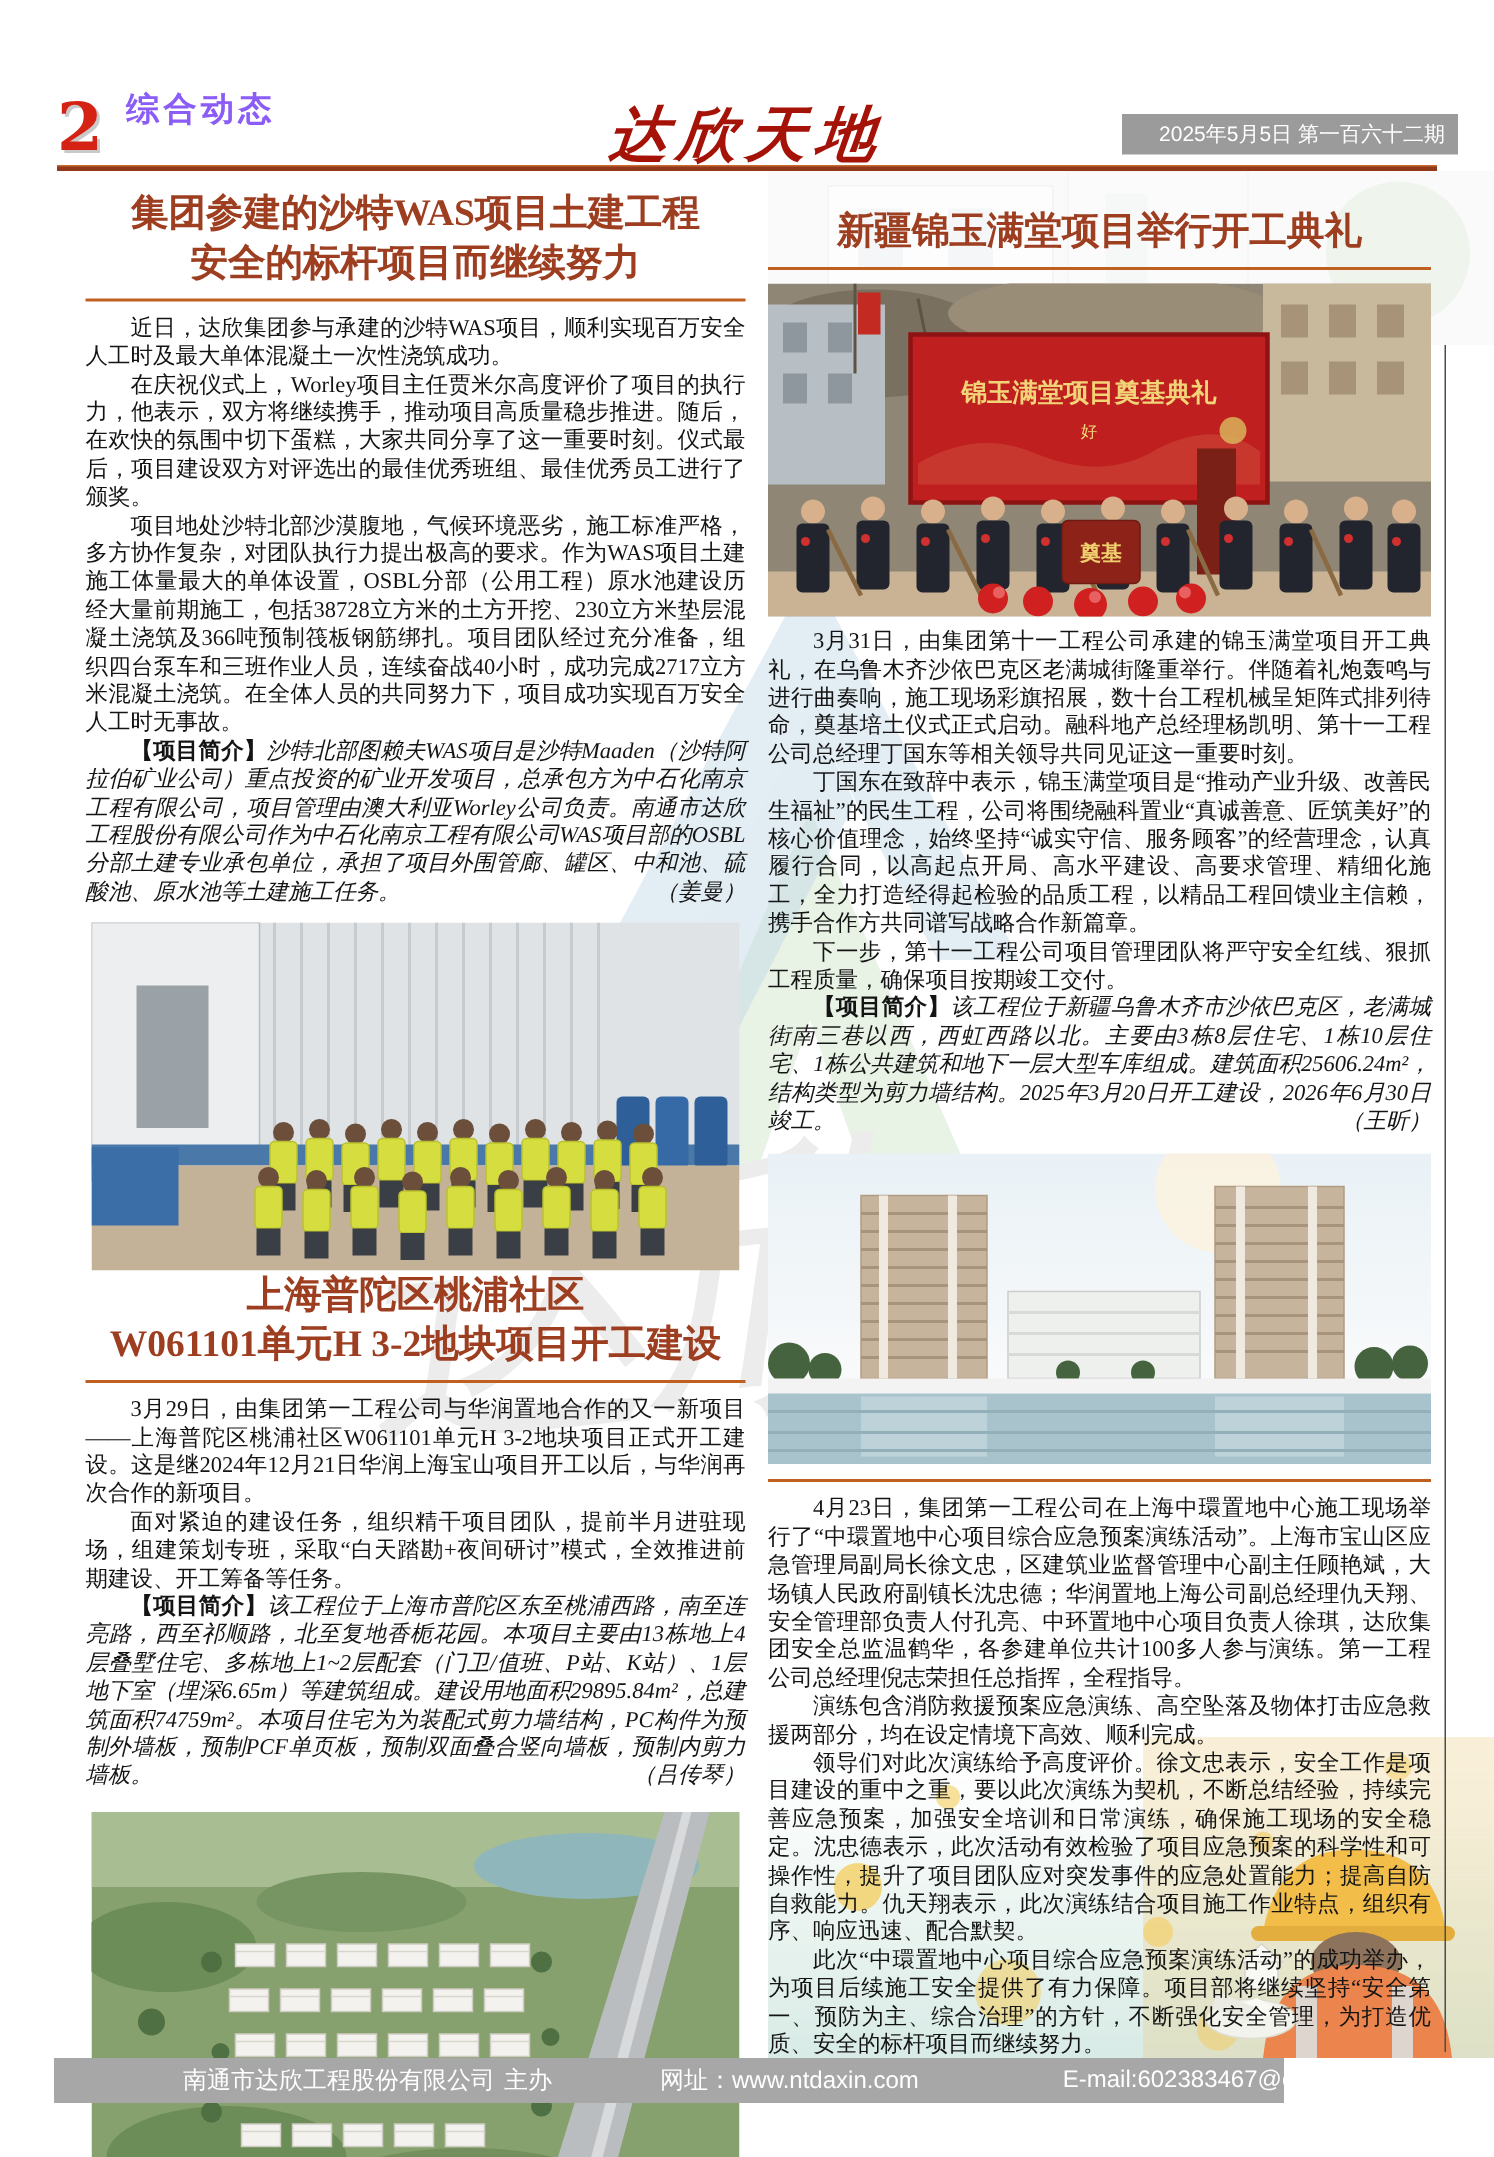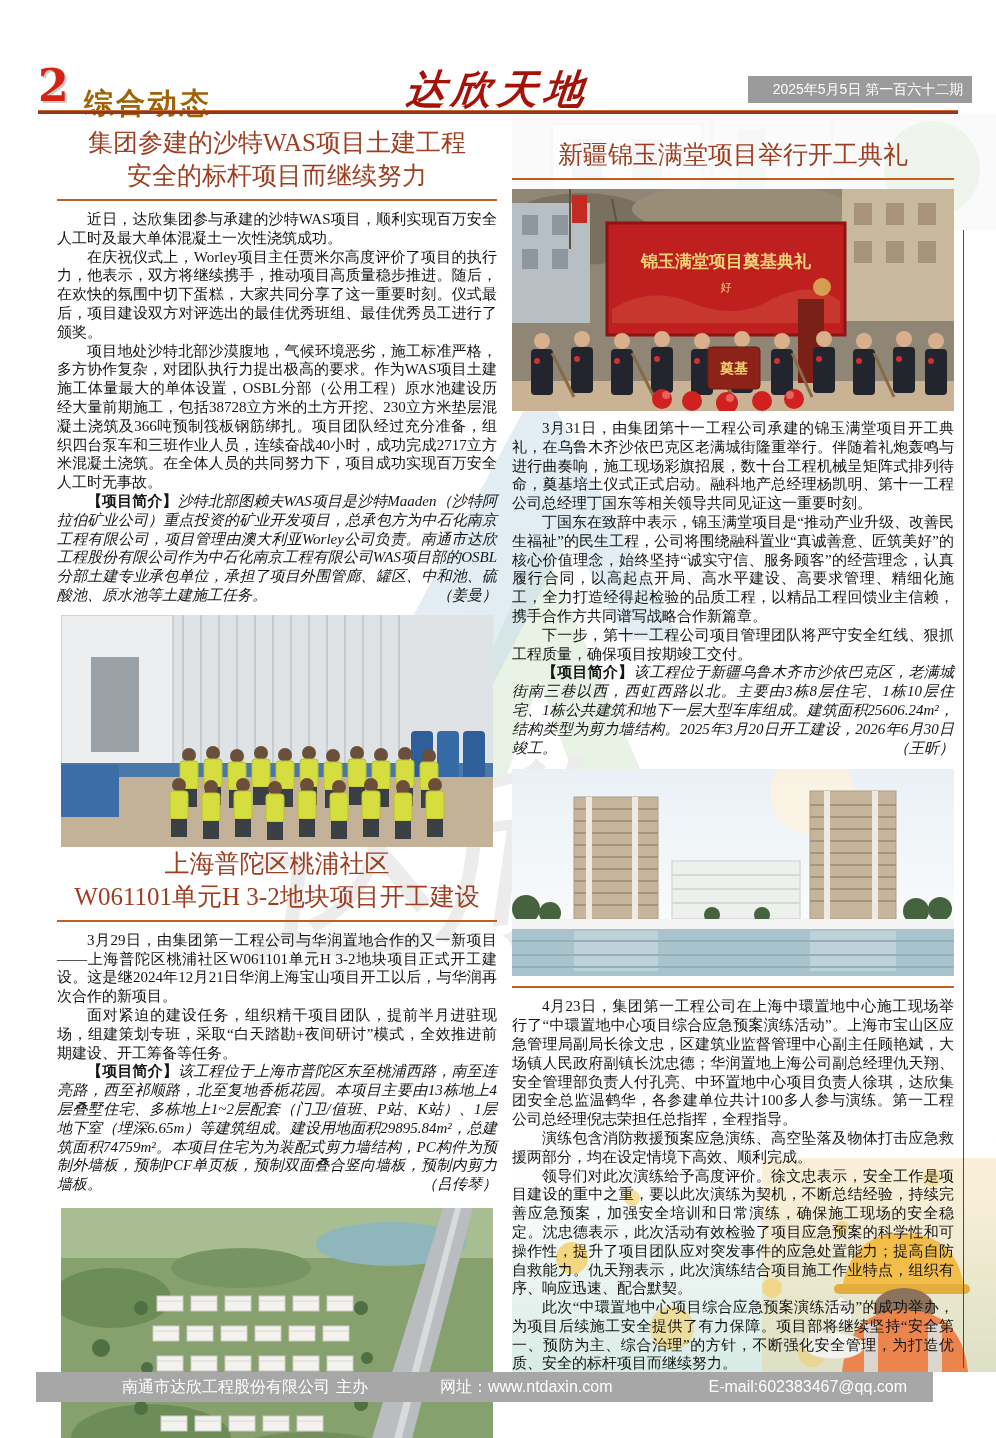--- a/index.html
+++ b/index.html
@@ -2,54 +2,54 @@
 <html><head>
 <meta charset="utf-8">
 <style>
   html,body{margin:0;padding:0;background:#fff;}
   #page{position:relative;width:996px;height:1438px;background:#fff;overflow:hidden;
         font-family:"Liberation Serif","DejaVu Serif",serif;}
 
   
   .pagenum{position:absolute;left:38px;top:64px;font-size:44px;line-height:44px;font-weight:900;
            color:#d42315;text-shadow:2px 2px 0 #c9c9c9;font-family:"DejaVu Serif",serif;}
-  .section{position:absolute;left:84px;top:84px;font-size:29px;font-weight:bold;color:#a16207;letter-spacing:3px;}
+  .section{position:absolute;left:84px;top:58px;font-size:22px;font-weight:bold;color:#8b5cf6;letter-spacing:3px;}
   .masthead{position:absolute;left:0;top:62px;width:996px;text-align:center;font-size:40px;font-weight:bold;
             font-style:italic;color:#a51208;letter-spacing:6px;transform:skewX(-6deg);}
   .issuebox{position:absolute;left:748px;top:76px;width:208px;height:27px;background:#9b9b9b;color:#fff;
             font-family:"Liberation Sans",sans-serif;font-size:14px;display:flex;align-items:center;justify-content:center;padding-left:16px;}
   .headrule{position:absolute;left:38px;top:110px;width:920px;height:3px;background:#93391b;border-top:1px solid #c86a30;}
 
   
   .wm{position:absolute;z-index:0;}
   .wm-callig{left:235px;top:775px;font-size:200px;line-height:170px;color:#ececec;font-style:italic;
              transform:rotate(-6deg);letter-spacing:-10px;}
 
   
   .col{position:absolute;z-index:1;}
   .col-left{left:57px;top:118px;width:440px;}
   .col-right{left:512px;top:114px;width:442px;}
   .divider{position:absolute;left:963px;top:230px;width:1px;height:1138px;background:#4d4d4d;z-index:2;}
 
-  h2.atitle{margin:0;text-align:center;font-size:25px;line-height:33px;font-weight:normal;color:#9e3e20;}
+  h2.atitle{margin:0;text-align:center;font-size:25px;line-height:33px;font-weight:bold;color:#9e3e20;}
   .rule{height:0;border-bottom:2px solid #c06020;margin:7px 0 9px;}
   p.para{margin:0;font-size:15px;line-height:18.8px;text-align:justify;text-indent:2em;color:#141414;}
   .brief-label{font-weight:bold;font-style:normal;}
   .brief-text{font-style:italic;}
   .sig{float:right;font-style:italic;}
   .photo{display:block;margin:0 auto;}
   .photoband{text-align:center;}
 
   
   .faded-top{position:absolute;left:512px;top:114px;width:484px;height:116px;z-index:0;opacity:.6;overflow:hidden;}
   
   .worker-bg{position:absolute;left:512px;top:1138px;width:484px;height:234px;z-index:0;opacity:.85;}
 
   
-  .footer{position:absolute;left:36px;top:1372px;width:897px;height:30px;background:#a7a7a7;color:#fff;
+  .footer{position:absolute;left:36px;top:1372px;width:820px;height:30px;background:#a7a7a7;color:#fff;
           font-family:"Liberation Sans",sans-serif;font-size:16px;display:flex;align-items:center;z-index:3;}
   .footer span{white-space:nowrap;}
   .f1{margin-left:86px;} .f2{margin-left:6px;} .f3{margin-left:72px;} .f4{margin-left:96px;}
 </style>
 </head>
 <body>
 
 <div id="page">
 
   <svg class="wm" style="left:400px;top:380px;" width="280" height="400" viewBox="0 0 280 400">

